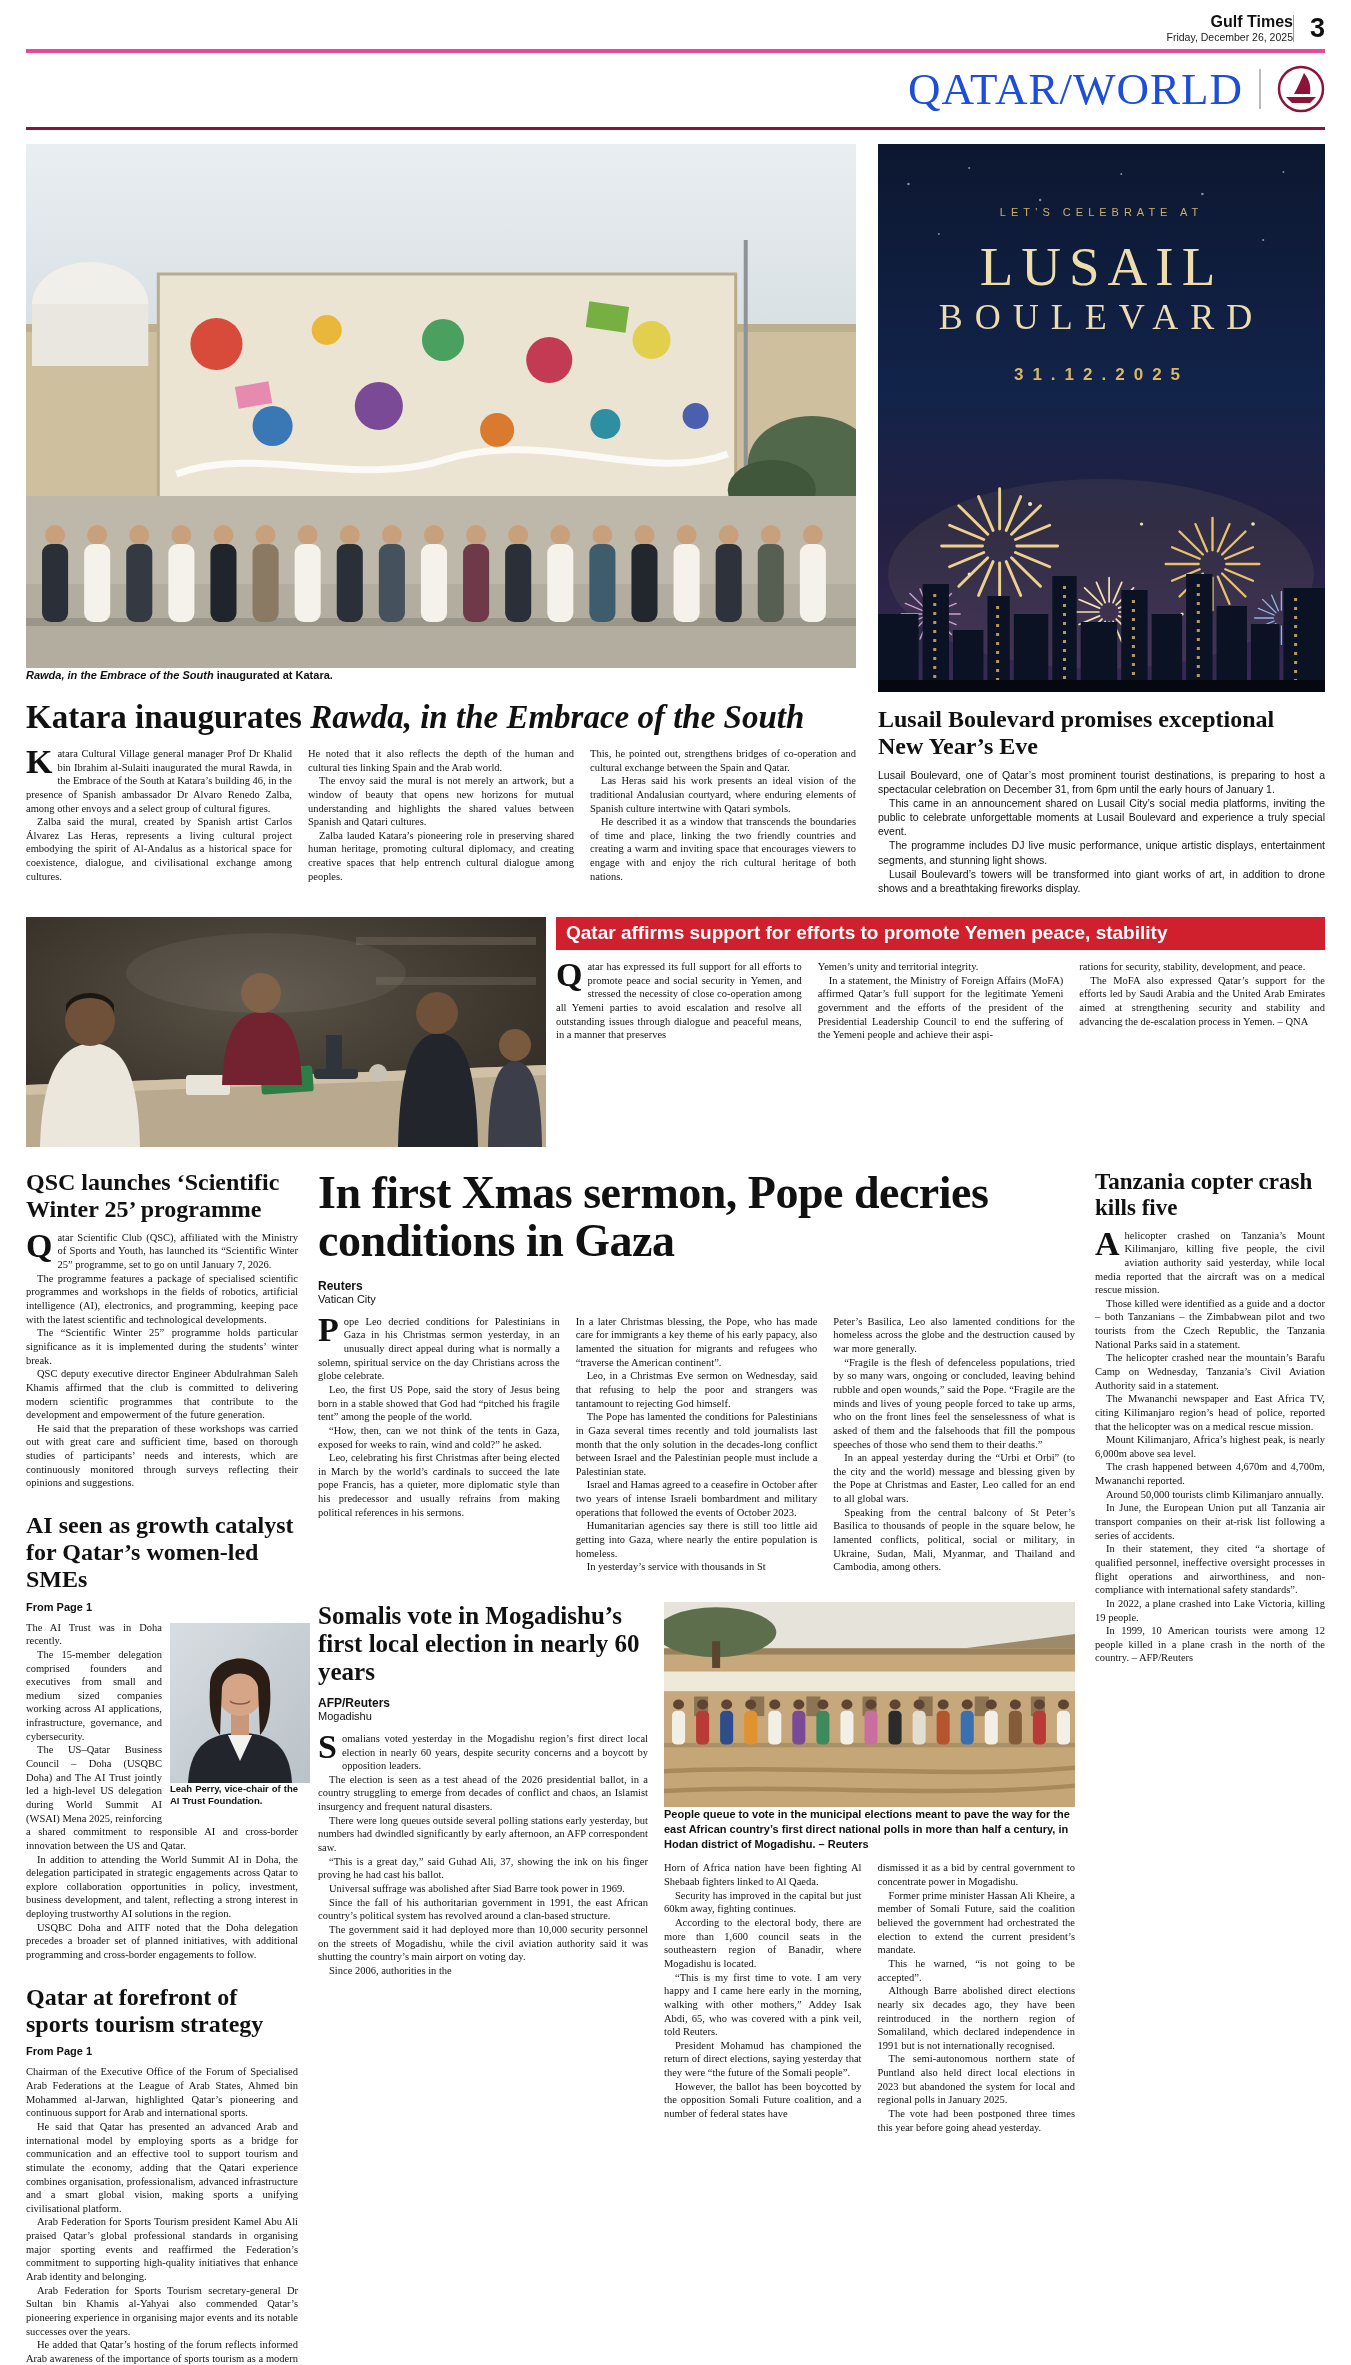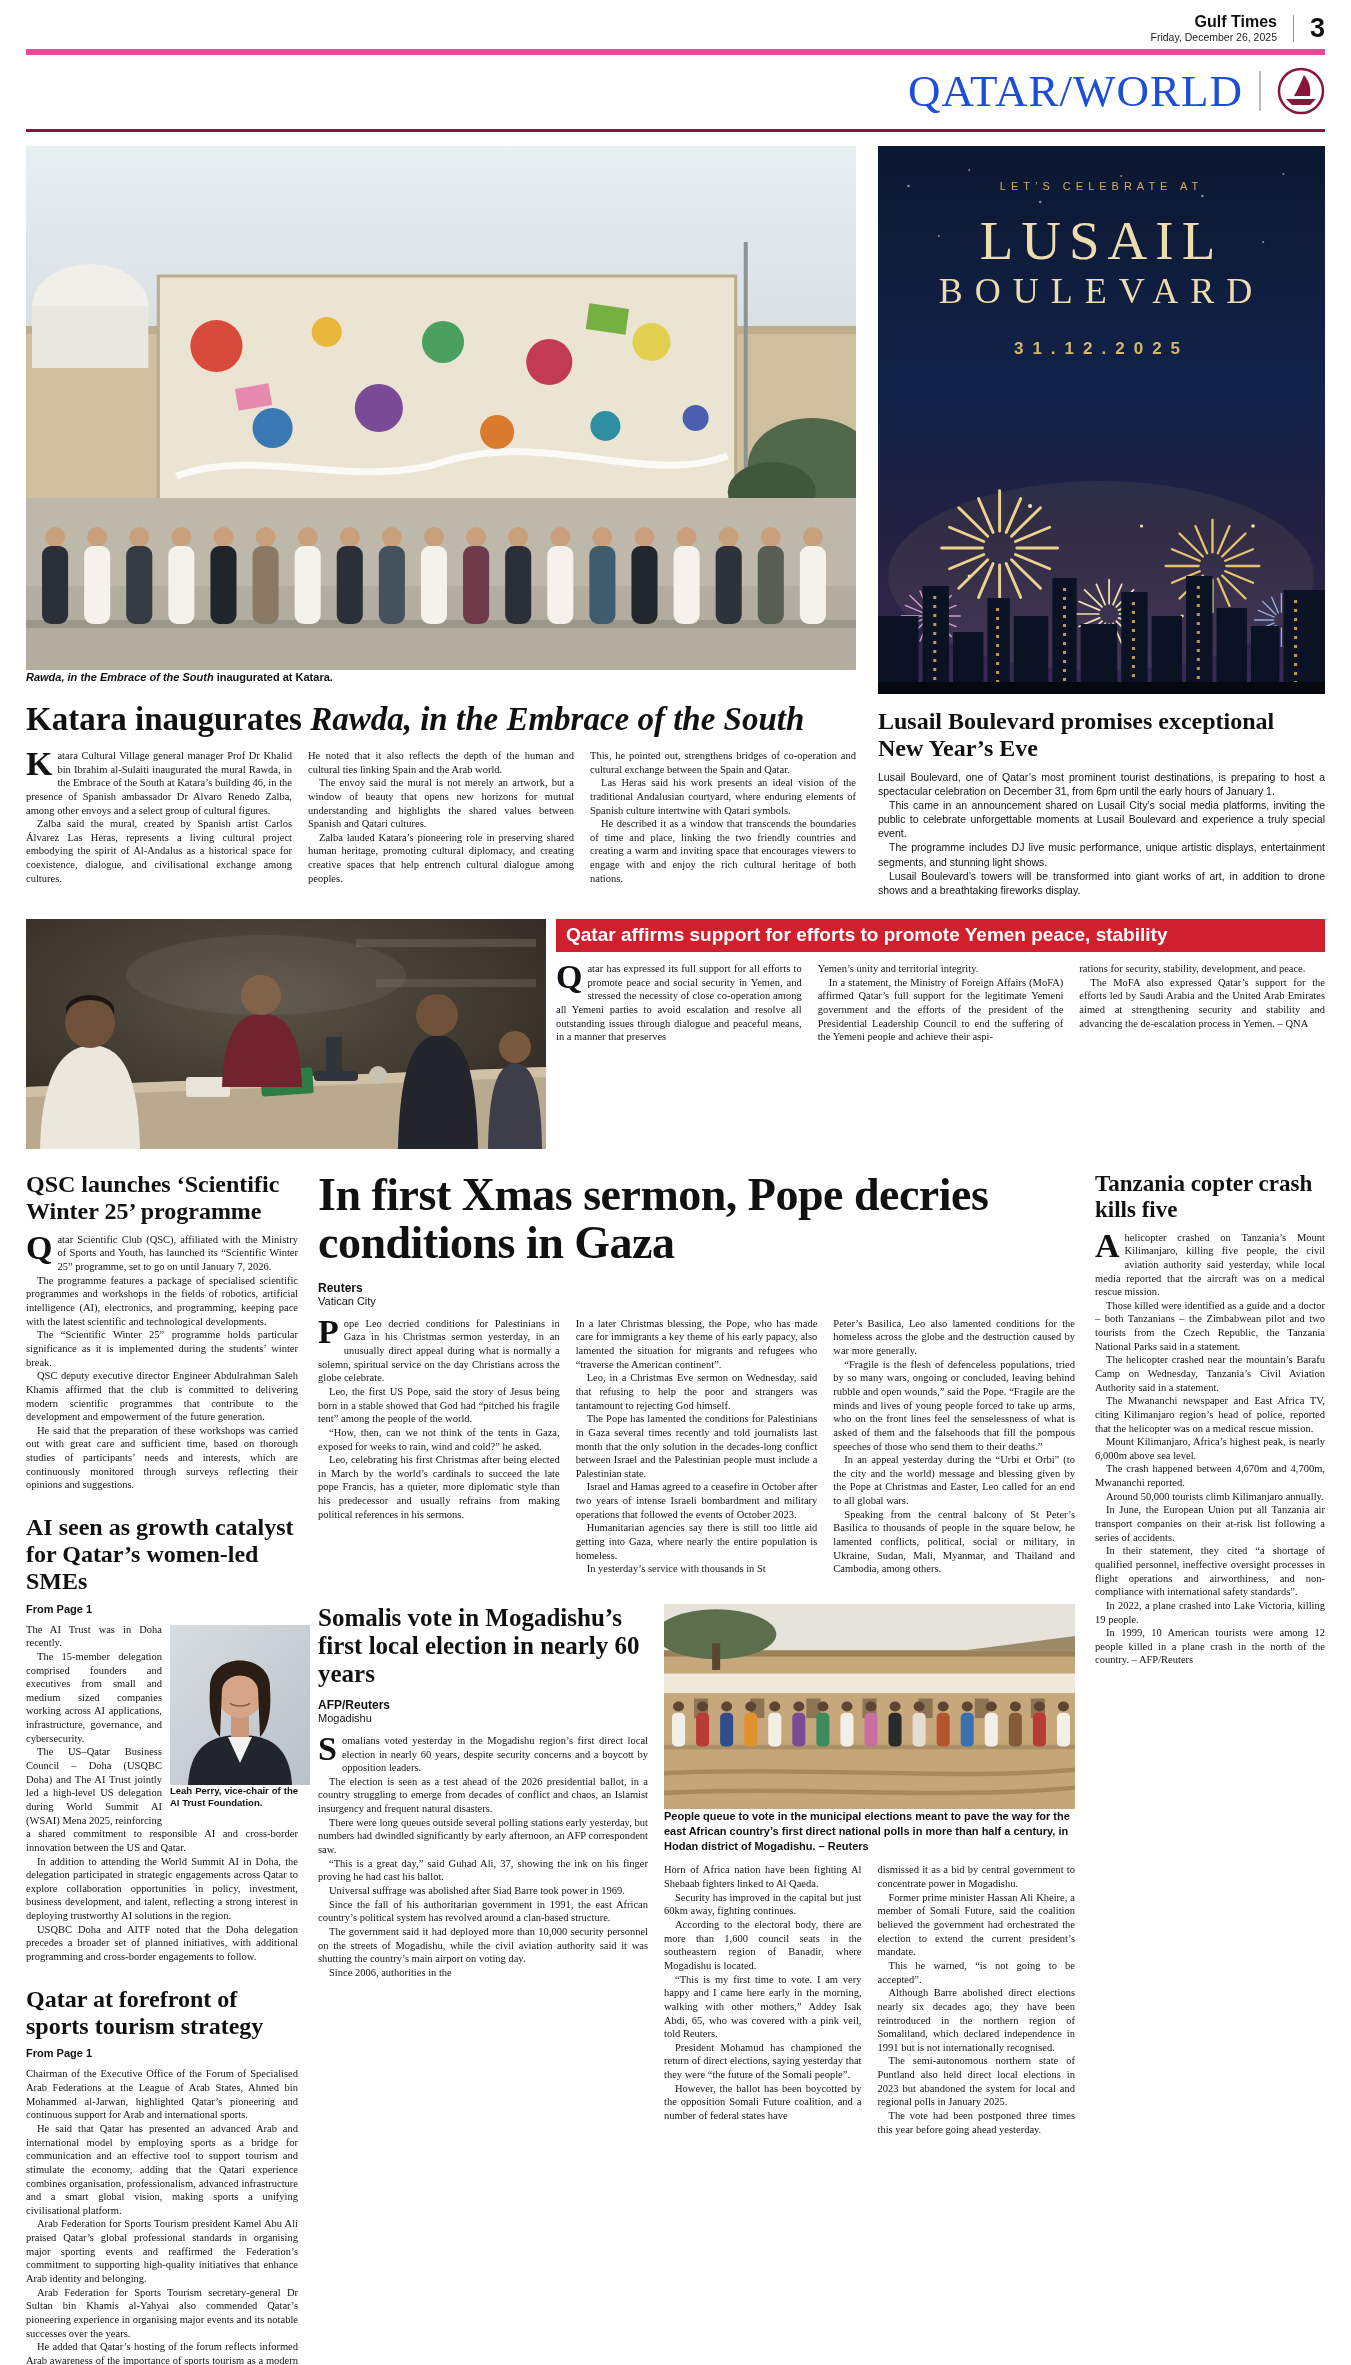--- a/index.html
+++ b/index.html
@@ -1,21 +1,21 @@
 <!DOCTYPE html>
 <html lang="en"><head>
 <meta charset="utf-8">
 <style>
   * { box-sizing: border-box; }
   html, body { margin: 0; padding: 0; }
   body { width: 1351px; background: #ffffff; color: #111; font-family: "Liberation Serif", serif; }
   .page { padding: 14px 26px 26px; }
 
   
-  .top-strip { display: flex; justify-content: flex-end; align-items: center; gap: 16px; padding-bottom: 6px; border-bottom: 6px solid #ec4899; }
+  .top-strip { display: flex; justify-content: flex-end; align-items: center; padding-bottom: 6px; border-bottom: 4px solid #ec4899; }
   .paper-info { text-align: right; font-family: "Liberation Sans", sans-serif; }
   .paper-name { font-weight: bold; font-size: 16px; line-height: 1.05; }
   .paper-date { font-size: 10.5px; color: #222; }
   .page-num { font-size: 27px; font-weight: bold; font-family: "Liberation Sans", sans-serif; padding-left: 16px; border-left: 1px solid #999; line-height: 1; }
 
   .section-banner { display: flex; justify-content: flex-end; align-items: center; gap: 16px; padding: 10px 0 12px; }
   .section-title { margin: 0; font-size: 45px; font-weight: 400; letter-spacing: 1px; color: #1d4ed8; font-family: "Liberation Serif", serif; }
   .banner-sep { width: 2px; height: 40px; background: #b9bcbf; }
   .dhow-badge { width: 48px; height: 48px; }
   .dhow-badge svg { width: 100%; height: 100%; display: block; }
@@ -46,21 +46,21 @@
   
   .top-row { display: flex; gap: 22px; }
   .lead-block { width: 830px; flex: 0 0 auto; }
   .lead-photo { width: 100%; height: 524px; background: #d8d8d2; }
   .katara { margin-top: 16px; }
 
   .right-rail { flex: 1; min-width: 0; }
   .lusail-ad { position: relative; height: 548px; overflow: hidden;
     background: linear-gradient(180deg, #0c1730 0%, #12234a 45%, #232041 70%, #392a55 100%); }
   .ad-bg { position: absolute; inset: 0; width: 100%; height: 100%; }
-  .ad-copy { position: relative; text-align: center; padding-top: 34px; }
+  .ad-copy { position: relative; text-align: center; padding-top: 62px; }
   .ad-pre { font-family: "Liberation Sans", sans-serif; font-size: 11px; letter-spacing: 5px; color: #cfae66; }
   .ad-title { font-family: "Liberation Serif", serif; font-size: 55px; letter-spacing: 8px; color: #ecdcae; line-height: 1.05; margin-top: 20px; }
   .ad-title2 { font-family: "Liberation Serif", serif; font-size: 36px; letter-spacing: 12px; color: #ecdcae; line-height: 1.2; }
   .ad-date { margin-top: 26px; font-family: "Liberation Sans", sans-serif; font-size: 17px; letter-spacing: 9px; color: #d9b766; font-weight: bold; }
   .lusail-article { margin-top: 14px; }
 
   
   .middle-row { display: flex; gap: 10px; margin-top: 22px; }
   .qsc-photo { width: 520px; height: 230px; flex: 0 0 auto; background: #2a2620; }
   .yemen { flex: 1; min-width: 0; }

